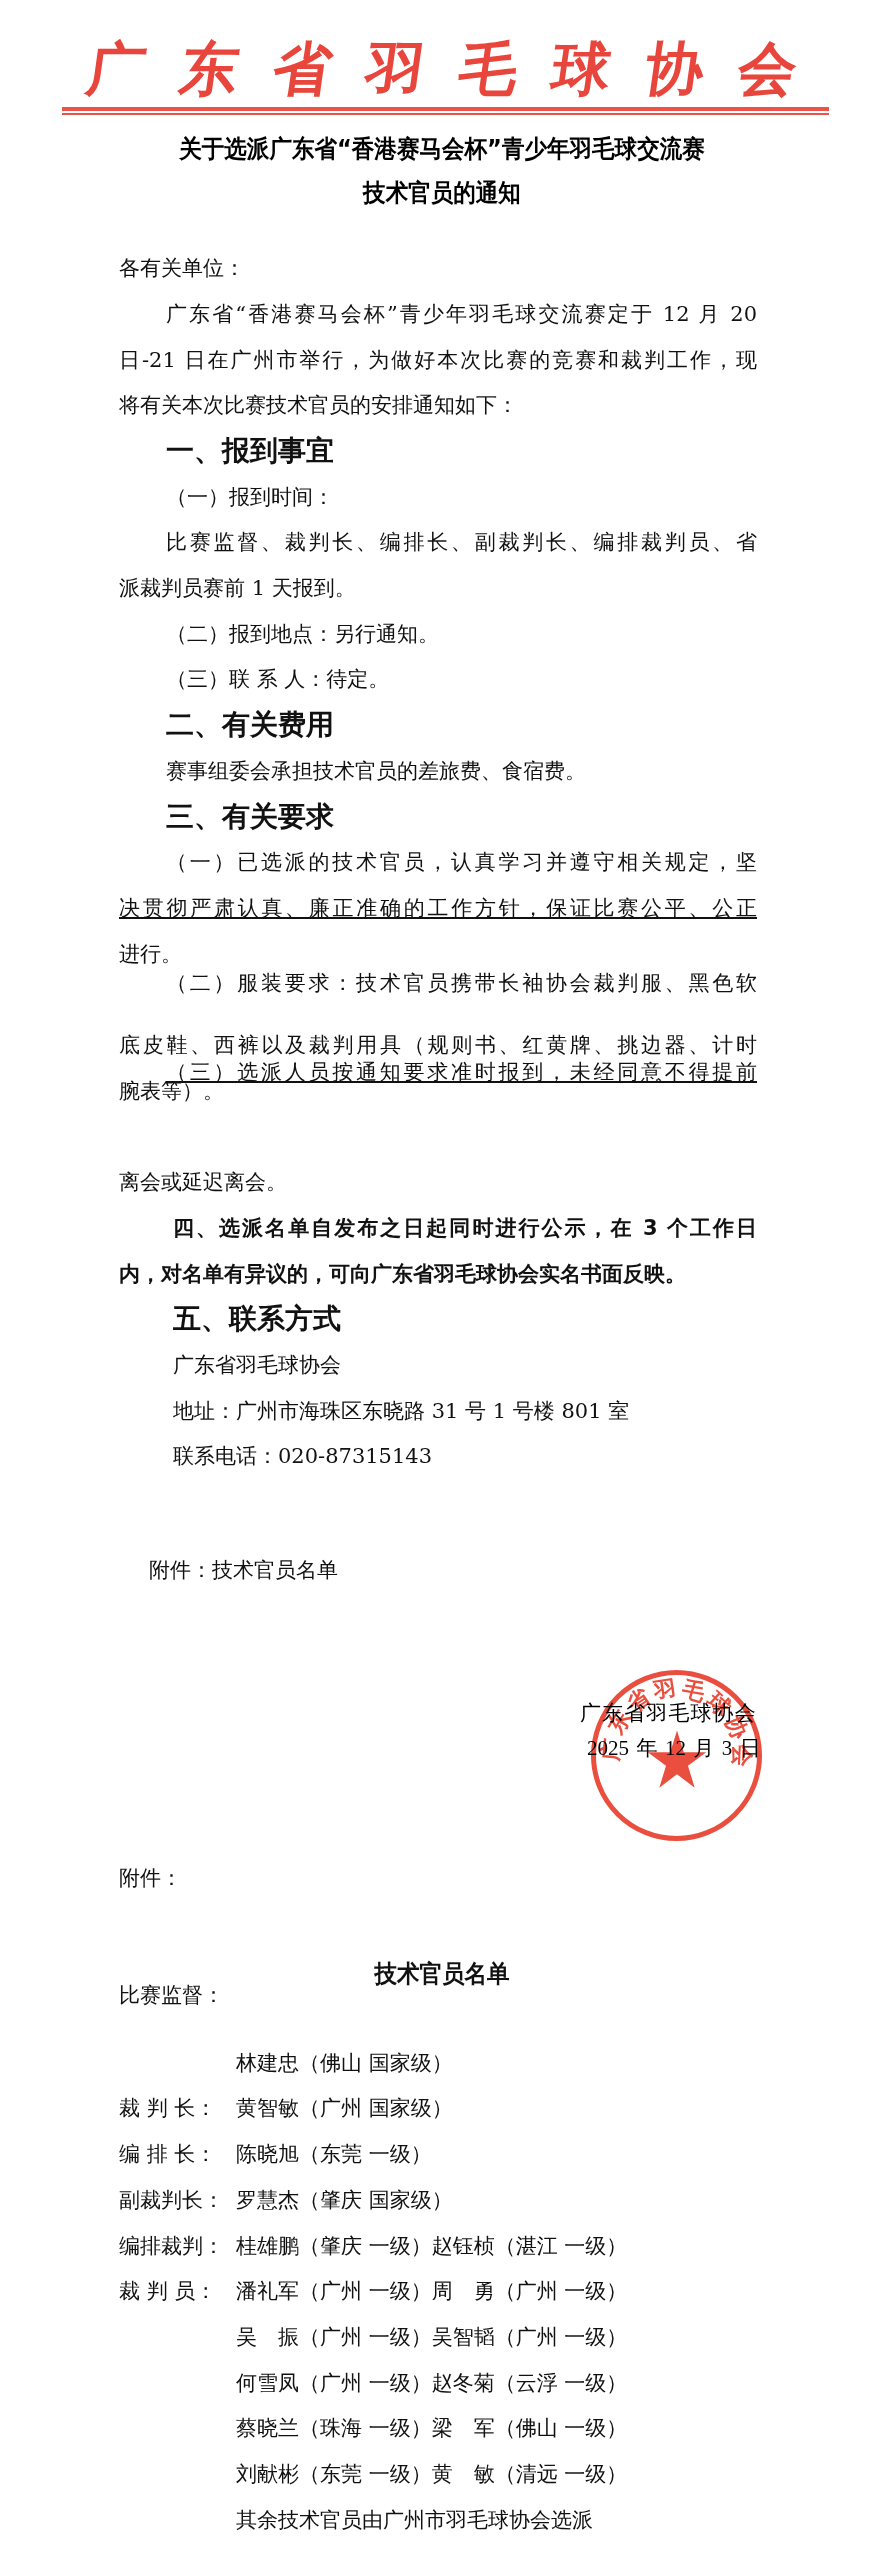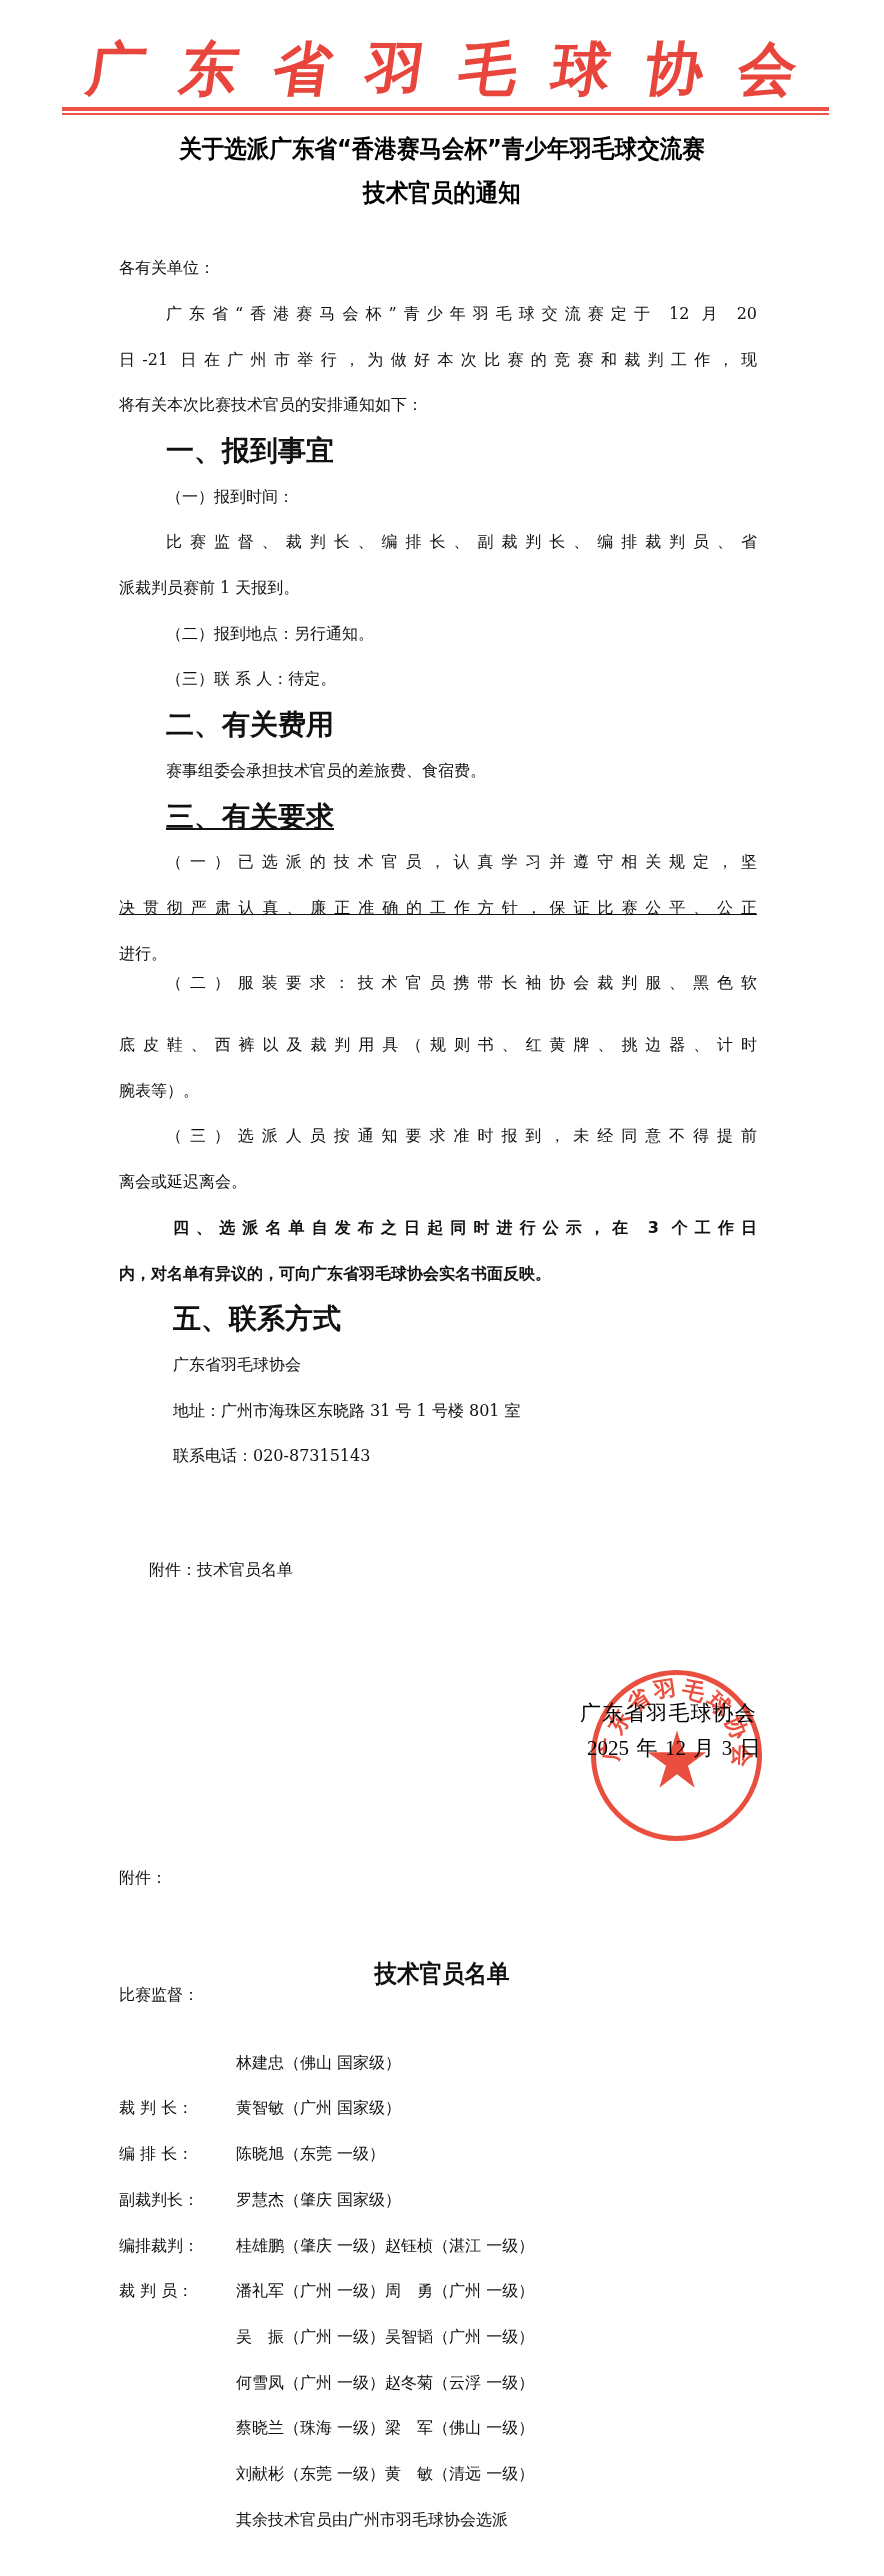--- a/index.html
+++ b/index.html
@@ -54,21 +54,21 @@
     font-weight: bold;
     font-size: 24.5px;
     line-height: 33px;
     color: #000;
     transform: scaleX(0.92);
   }
 
   
   .line {
     position: absolute;
-    font-size: 16px;
+    font-size: 21px;
     line-height: 28px;
     white-space: nowrap;
     color: #111;
   }
   .heading {
     font-family: "DejaVu Sans", sans-serif;
     font-weight: bold;
     font-size: 28px;
   }
   .bold {
@@ -144,28 +144,28 @@
 <div class="line heading" style="left:166px; top:437px;">一、报到事宜</div>
 <div class="line" style="left:166px; top:483px;">（一）报到时间：</div>
 <div class="line justify-indent" style="left:166px; top:528px;">比赛监督、裁判长、编排长、副裁判长、编排裁判员、省</div>
 <div class="line" style="left:119px; top:574px;">派裁判员赛前 1 天报到。</div>
 <div class="line" style="left:166px; top:620px;">（二）报到地点：另行通知。</div>
 <div class="line" style="left:166px; top:665px;">（三）联 系 人：待定。</div>
 
 <div class="line heading" style="left:166px; top:711px;">二、有关费用</div>
 <div class="line" style="left:166px; top:757px;">赛事组委会承担技术官员的差旅费、食宿费。</div>
 
-<div class="line heading" style="left:166px; top:803px;text-decoration:underline;">三、有关要求</div>
+<div class="line heading" style="left:166px; top:803px;">三、有关要求</div>
 <div class="line justify-indent" style="left:166px; top:848px;">（一）已选派的技术官员，认真学习并遵守相关规定，坚</div>
 <div class="line justify" style="left:119px; top:894px;text-decoration:underline;">决贯彻严肃认真、廉正准确的工作方针，保证比赛公平、公正</div>
 <div class="line" style="left:119px; top:940px;">进行。</div>
 <div class="line justify-indent" style="left:166px; top:969px;">（二）服装要求：技术官员携带长袖协会裁判服、黑色软</div>
 <div class="line justify" style="left:119px; top:1031px;">底皮鞋、西裤以及裁判用具（规则书、红黄牌、挑边器、计时</div>
 <div class="line" style="left:119px; top:1077px;">腕表等）。</div>
-<div class="line justify-indent" style="left:166px; top:1122px;">（三）选派人员按通知要求准时报到，未经同意不得提前</div>
+<div class="line justify-indent" style="left:166px; top:1058px;text-decoration:underline;">（三）选派人员按通知要求准时报到，未经同意不得提前</div>
 <div class="line" style="left:119px; top:1168px;">离会或延迟离会。</div>
 
 <div class="line bold justify-indent" style="left:173px; top:1214px; width:584px;">四、选派名单自发布之日起同时进行公示，在 3 个工作日</div>
 <div class="line bold" style="left:119px; top:1260px;">内，对名单有异议的，可向广东省羽毛球协会实名书面反映。</div>
 
 <div class="line heading" style="left:173px; top:1305px;">五、联系方式</div>
 <div class="line" style="left:173px; top:1351px;">广东省羽毛球协会</div>
 <div class="line" style="left:173px; top:1397px;">地址：广州市海珠区东晓路 31 号 1 号楼 801 室</div>
 <div class="line" style="left:173px; top:1442px;">联系电话：020-87315143</div>
 

